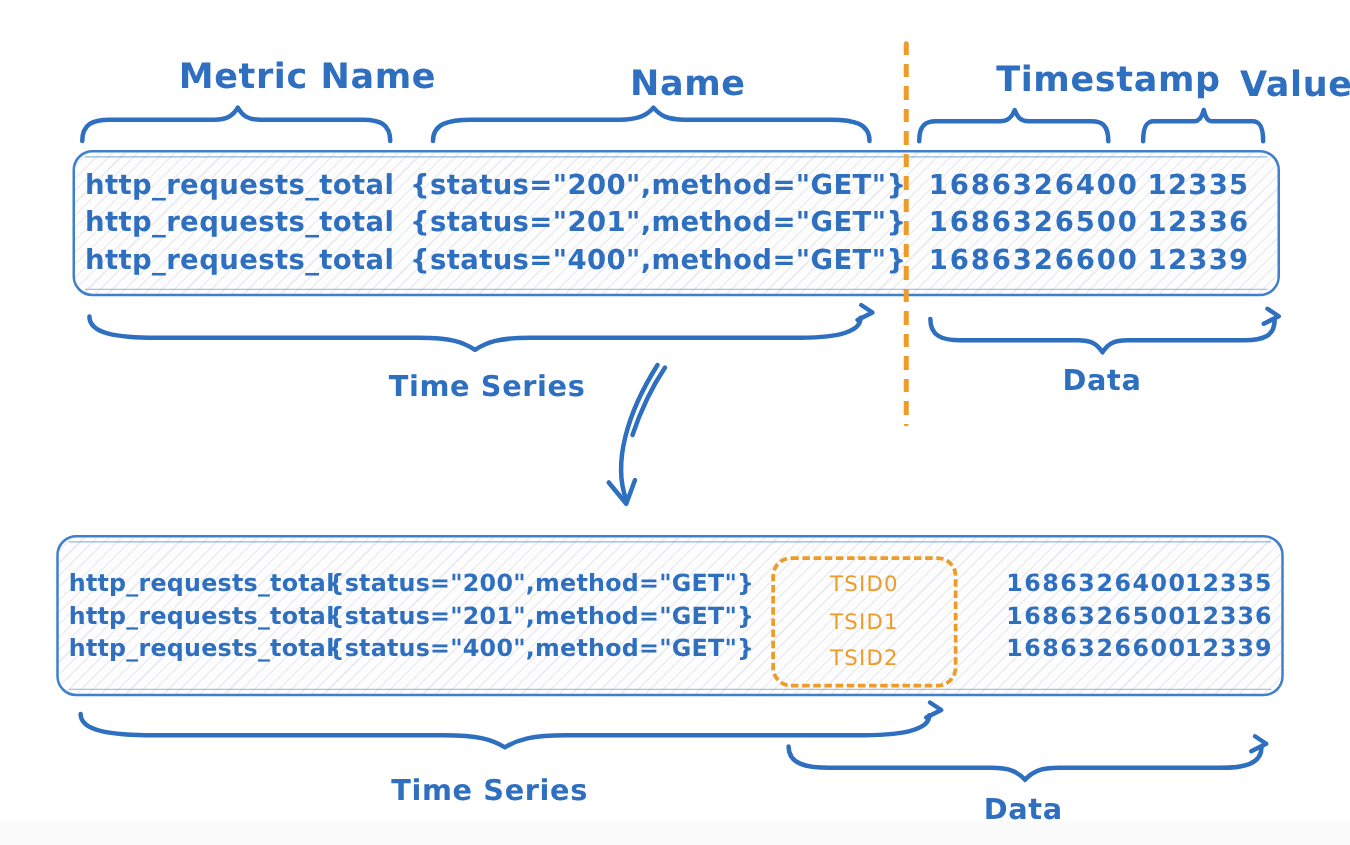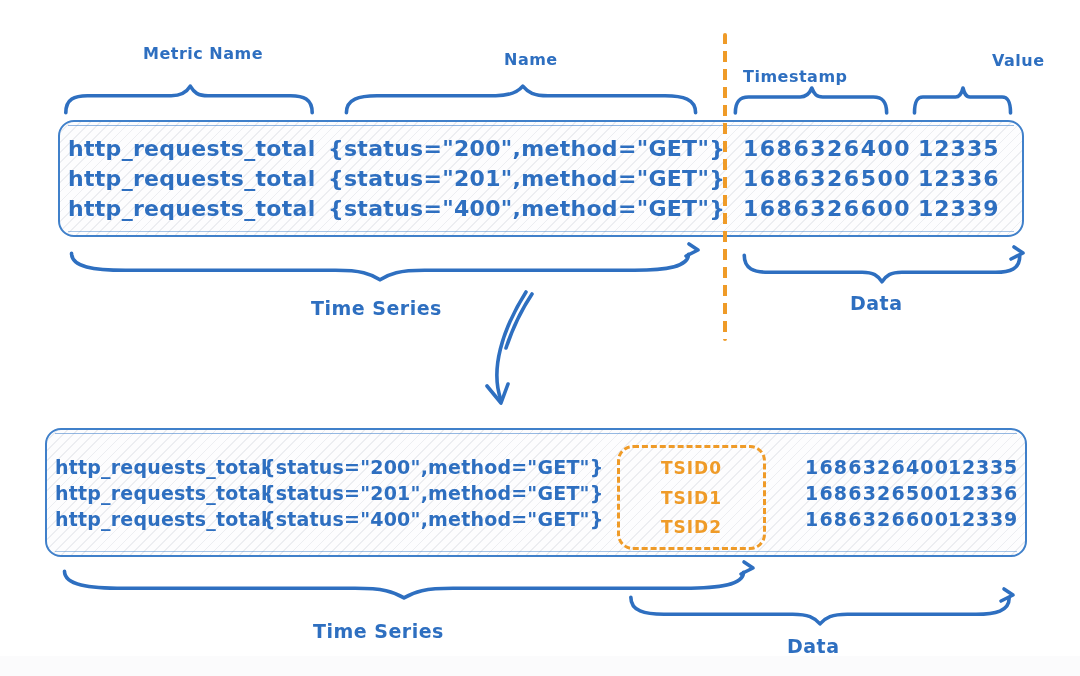--- a/index.html
+++ b/index.html
@@ -2,24 +2,24 @@
 <html><head>
 <meta charset="utf-8">
 <style>
   html,body{margin:0;padding:0;background:#ffffff;}
   .stage{
     position:relative; width:1080px; height:676px; background:#ffffff; overflow:hidden;
     font-family:"DejaVu Sans","Liberation Sans",sans-serif;
     --blue:#2e6fc0; --orange:#ef9b28;
   }
   .lbl{
-    position:absolute; color:var(--blue); font-size:16px; font-weight:600;
+    position:absolute; color:var(--blue); font-size:28px; font-weight:600;
     letter-spacing:.5px; white-space:nowrap;
   }
-  .small-lbl{font-size:19px;}
+  .small-lbl{font-size:23px;}
   svg.brace{position:absolute; overflow:visible;}
   svg.brace path, svg.tip path, svg.arrow path{
     fill:none; stroke:var(--blue); stroke-width:3.6; stroke-linecap:round; stroke-linejoin:round;
     vector-effect:non-scaling-stroke;
   }
   svg.tip{position:absolute; width:20px; height:18px; overflow:visible;}
   
   .series-box{
     position:absolute; border:2.5px solid #4080ca; border-radius:16px;
     background:
@@ -49,31 +49,31 @@
   .box2 .c-val{left:901px; letter-spacing:.8px;}
   .divider{
     position:absolute; left:723px; top:33px; width:4px; height:308px; border-radius:2px;
     background:repeating-linear-gradient(to bottom, var(--orange) 0 11px, transparent 11px 18px);
   }
   .tsid-box{
     position:absolute; left:570px; top:15px; width:143px; height:99px;
     border:3px dashed var(--orange); border-radius:16px;
     display:flex; flex-direction:column; justify-content:space-evenly; align-items:center;
   }
-  .tsid-box span{color:var(--orange); font-size:17px; font-weight:700; letter-spacing:1px;}
+  .tsid-box span{color:var(--orange); font-size:17px; font-weight:400; letter-spacing:1px;}
   .footer-strip{position:absolute; left:0; right:0; bottom:0; height:20px; background:rgba(60,70,90,0.02);}
 </style>
 </head>
 <body>
 
 <div class="stage" style="--blue: #2e6fc0; --orange: #ef9b28;">
 
   <div class="lbl" style="left:143px; top:44px;">Metric Name</div>
   <div class="lbl" style="left:504px; top:50px;">Name</div>
-  <div class="lbl" style="left:743px; top:47px;margin-top:20px;">Timestamp</div>
+  <div class="lbl" style="left:797px; top:47px;">Timestamp</div>
   <div class="lbl" style="left:992px; top:51px;">Value</div>
 
   <svg class="brace" style="left:62px; top:84px;" width="254" height="32" viewBox="0 0 200 30" preserveAspectRatio="none">
       <path d="M3,27 C3,14 10,11 20,11 L86,11 C94,11 98,8 101,2 C104,8 107,11 115,11 L180,11 C190,11 197,14 197,27"></path>
     </svg>
   <svg class="brace" style="left:341px; top:84px;" width="360" height="32" viewBox="0 0 200 30" preserveAspectRatio="none">
       <path d="M3,27 C3,14 10,11 20,11 L86,11 C94,11 98,8 101,2 C104,8 107,11 115,11 L180,11 C190,11 197,14 197,27"></path>
     </svg>
   <svg class="brace" style="left:733px; top:86px;" width="156" height="30" viewBox="0 0 200 30" preserveAspectRatio="none">
       <path d="M3,27 C3,14 10,11 20,11 L86,11 C94,11 98,8 101,2 C104,8 107,11 115,11 L180,11 C190,11 197,14 197,27"></path>

